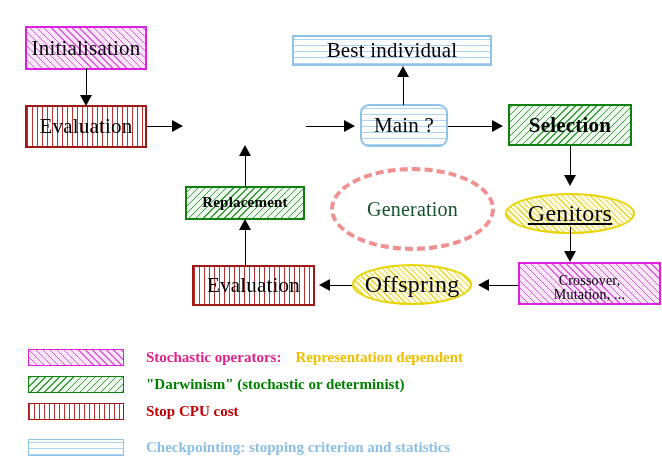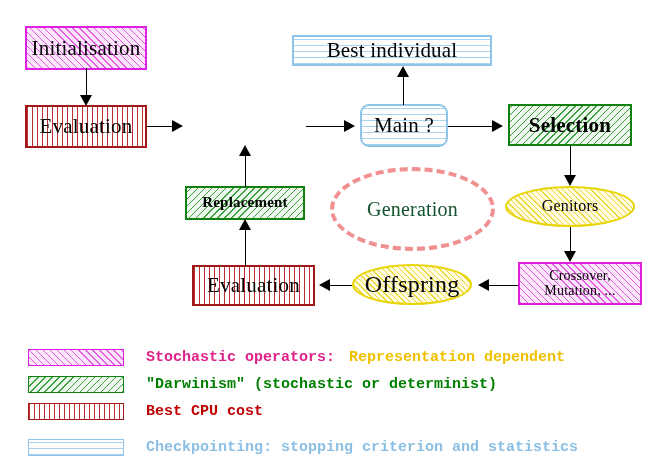--- a/index.html
+++ b/index.html
@@ -116,21 +116,21 @@
   .swatch {
     width: 96px;
     height: 17px;
     box-sizing: border-box;
     border-width: 1.5px;
     border-style: solid;
     flex: 0 0 auto;
   }
   .legend-text {
     margin-left: 22px;
-    font-family: Liberation Mono, monospace;
+    font-family: Liberation Serif, serif;
     font-weight: bold;
     font-size: 15px;
     white-space: nowrap;
   }
   .legend-text .t2 { margin-left: 14px; }
 
   .c-magenta { color: #e0218a; }
   .c-gold    { color: #f0c000; }
   .c-green   { color: #008000; }
   .c-red     { color: #c00000; }
@@ -156,25 +156,25 @@
   </div>
 
   <div class="node round fill-blue" style="left:360px; top:104px; width:88px; height:43px; font-size:21px;">
     <span class="lbl">Main ?</span>
   </div>
 
   <div class="node box fill-green" style="left:508px; top:104px; width:124px; height:42px; font-size:21px;">
     <span class="lbl">Selection</span>
   </div>
 
-  <div class="node ell fill-yellow" style="left:505px; top:186px; width:130px; height:41px; font-size:16px;">
+  <div class="node ell fill-yellow" style="left:505px; top:193px; width:130px; height:41px; font-size:24px;text-decoration:underline;">
     <span class="lbl">Genitors</span>
   </div>
 
-  <div class="node box fill-magenta" style="left:518px; top:262px; width:124px; height:43px; font-size:14px;">
+  <div class="node box fill-magenta" style="left:518px; top:262px; width:143px; height:43px; font-size:14px;align-items:flex-end;">
     <span class="lbl">Crossover,
 Mutation, ...</span>
   </div>
 
   <div class="node ell fill-yellow" style="left:352px; top:264px; width:120px; height:41px; font-size:24px;">
     <span class="lbl">Offspring</span>
   </div>
 
   <div class="node box fill-red" style="left:192px; top:265px; width:123px; height:41px; font-size:21px;">
     <span class="lbl">Evaluation</span>
@@ -228,21 +228,21 @@
       <span class="legend-text"><span class="c-magenta">Stochastic operators:</span><span class="t2 c-gold">Representation dependent</span></span>
     </div>
 
     <div class="legend-row" style="top:33px;">
       <span class="swatch fill-green"></span>
       <span class="legend-text c-green">"Darwinism" (stochastic or determinist)</span>
     </div>
 
     <div class="legend-row" style="top:60px;">
       <span class="swatch fill-red"></span>
-      <span class="legend-text c-red">Best CPU cost</span>
+      <span class="legend-text c-red">Stop CPU cost</span>
     </div>
 
     <div class="legend-row" style="top:96px;">
       <span class="swatch fill-blue"></span>
       <span class="legend-text c-blue">Checkpointing: stopping criterion and statistics</span>
     </div>
 
   </div>
 
 </div>

